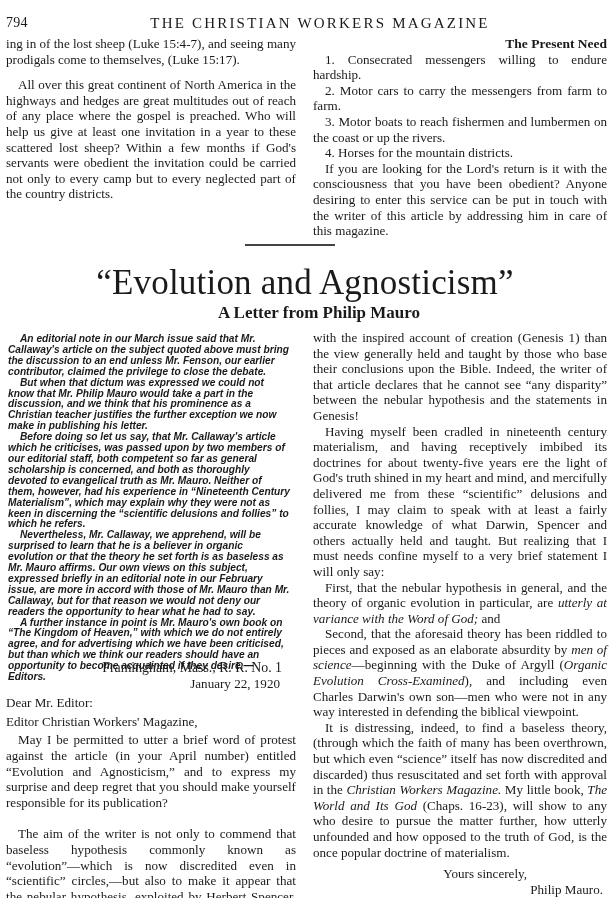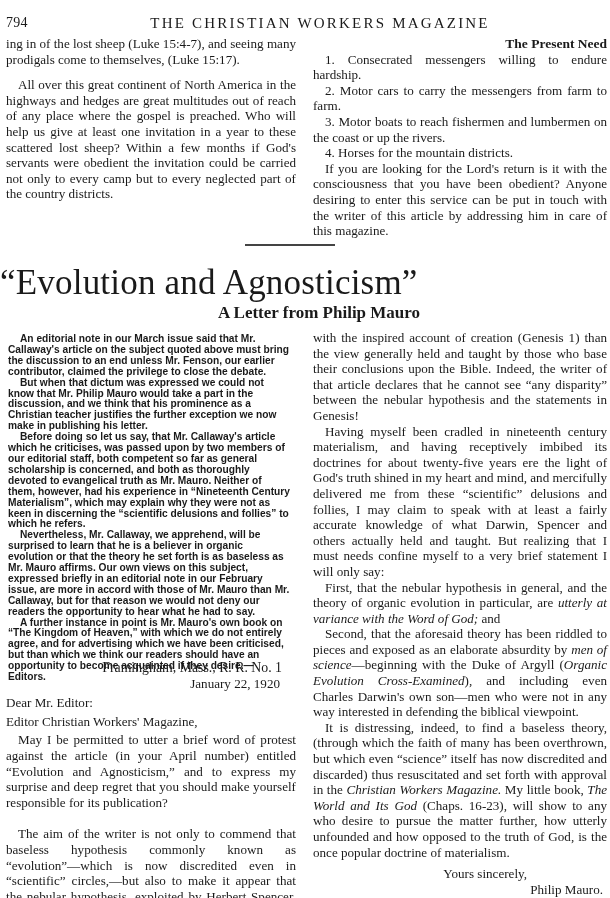--- a/index.html
+++ b/index.html
@@ -8,23 +8,23 @@
   .hdr .pg { position:absolute; left:0; top:0; letter-spacing:0.3px; }
   .hdr .mag { position:absolute; left:0; right:0; text-align:center; letter-spacing:2.2px; font-size:15px; padding-left:30px; }
   .col { position:absolute; font-size:13.1px; line-height:15.6px; text-align:justify; }
   .col p { margin:0; }
   .indent { text-indent:12px; }
   .gap { margin-top:10px !important; }
   #top-left { left:6px; top:36px; width:290px; }
   #top-right { left:313px; top:36px; width:294px; }
   .sec-title { text-align:right; font-weight:bold; font-size:13.5px; margin:0 0 1px 0; }
   .rule { position:absolute; left:245px; top:244px; width:90px; height:2px; background:#444; }
-  .title { position:absolute; top:263px; left:0; right:0; font-size:35px; letter-spacing:0.2px; }
+  .title { position:absolute; top:263px; left:0; right:0; text-align:center; font-size:35px; letter-spacing:0.2px; }
   .subtitle { position:absolute; top:303px; left:0; right:0; text-align:center; font-weight:bold; font-size:17px;margin-left:28px; }
-  #ed-note { position:absolute; left:8px; top:334px; width:282px; font-family:"Liberation Sans", "DejaVu Sans", sans-serif; font-weight:bold; font-size:10.2px; line-height:10.9px; text-align:left; }
+  #ed-note { position:absolute; left:8px; top:334px; width:282px; font-family:"Liberation Sans", "DejaVu Sans", sans-serif; font-weight:bold; font-size:10.2px; line-height:10.9px; text-align:left;font-style:italic; }
   #ed-note p { margin:0; text-indent:12px; }
   #letter-left { left:6px; top:660px; width:290px; }
   .right { text-align:right; }
   #letter-right { left:313px; top:330px; width:294px; }
   .sig { text-align:right; }
   em { font-style:italic; }
 </style>
 </head>
 <body>
 

